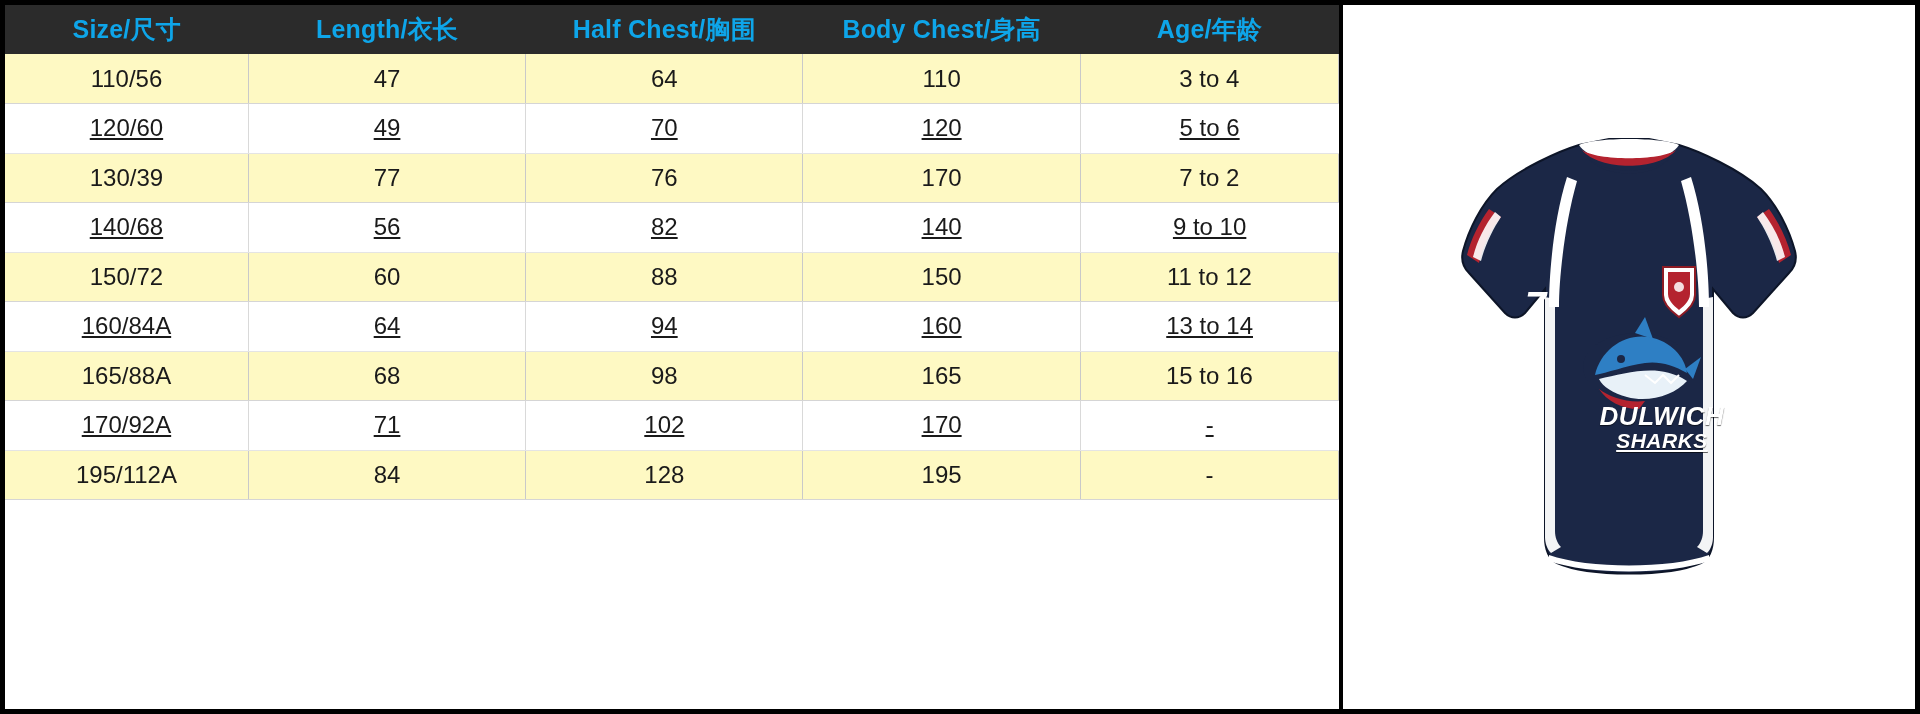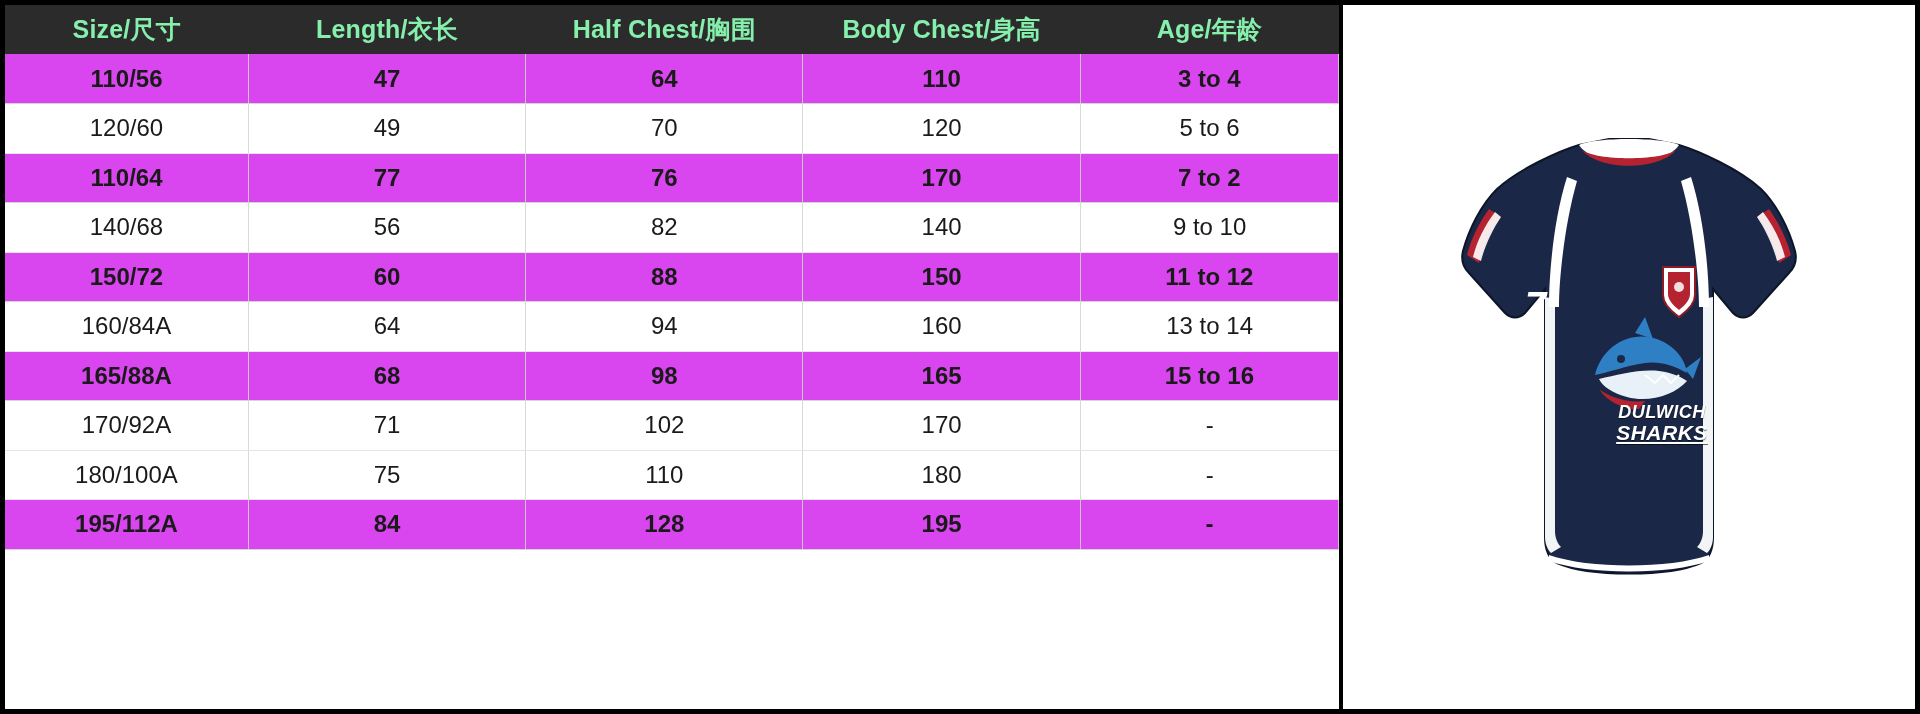--- a/index.html
+++ b/index.html
@@ -37,48 +37,48 @@
     table-layout: fixed;
   }
   table.size-table th,
   table.size-table td {
     text-align: center;
     vertical-align: middle;
     box-sizing: border-box;
   }
   table.size-table thead th {
     background: #2b2b2b;
-    color: #86efac;
+    color: #0ea5e9;
     font-size: 25px;
     font-weight: bold;
     height: 49px;
     padding: 0;
     border: none;
     letter-spacing: 0.2px;
   }
   table.size-table tbody td {
     font-size: 24px;
     color: #1a1a1a;
     height: 49.5px;
     padding: 0;
     border-right: 1px solid #d9d9d9;
     border-bottom: 1px solid #e4e4e4;
     font-weight: 400;
   }
   table.size-table tbody tr td:last-child {
     border-right: none;
   }
   table.size-table tbody tr.odd td {
-    background: #d946ef;
+    background: #fef9c3;
     border-bottom: 1px solid #d5d5d5;
     border-right: 1px solid #c9c9c9;
-    font-weight: bold;
   }
   table.size-table tbody tr.even td {
     background: #ffffff;
+    text-decoration: underline;
   }
   .col-size  { width: 230px; }
   .col-len   { width: 262px; }
   .col-chest { width: 262px; }
   .col-hgt   { width: 262px; }
   .col-age   { width: 244px; }
 
   
   .table-pane::after {
     content: "";
@@ -112,21 +112,21 @@
     top: 286px;
     width: 130px;
     text-align: center;
     color: #ffffff;
     font-weight: bold;
     font-style: italic;
     line-height: 1.05;
     text-shadow: 0 1px 1px rgba(0,0,0,0.6);
     pointer-events: none;
   }
-  .badge-label .l1 { font-size: 18px; letter-spacing: 0.5px; display:block; }
+  .badge-label .l1 { font-size: 26px; letter-spacing: 0.5px; display:block; }
   .badge-label .l2 { font-size: 21px; letter-spacing: 0.5px; display:block;text-decoration:underline; }
   .num {
     position: absolute;
     left: 76px;
     top: 168px;
     color: #ffffff;
     font-size: 38px;
     font-weight: bold;
     font-style: italic;
   }
@@ -163,21 +163,21 @@
           <td>3 to 4</td>
         </tr>
         <tr class="even">
           <td>120/60</td>
           <td>49</td>
           <td>70</td>
           <td>120</td>
           <td>5 to 6</td>
         </tr>
         <tr class="odd">
-          <td>110/64</td>
+          <td>130/39</td>
           <td>77</td>
           <td>76</td>
           <td>170</td>
           <td>7 to 2</td>
         </tr>
         <tr class="even">
           <td>140/68</td>
           <td>56</td>
           <td>82</td>
           <td>140</td>
@@ -202,27 +202,20 @@
           <td>68</td>
           <td>98</td>
           <td>165</td>
           <td>15 to 16</td>
         </tr>
         <tr class="even">
           <td>170/92A</td>
           <td>71</td>
           <td>102</td>
           <td>170</td>
-          <td>-</td>
-        </tr>
-        <tr class="even">
-          <td>180/100A</td>
-          <td>75</td>
-          <td>110</td>
-          <td>180</td>
           <td>-</td>
         </tr>
         <tr class="odd">
           <td>195/112A</td>
           <td>84</td>
           <td>128</td>
           <td>195</td>
           <td>-</td>
         </tr>
       </tbody>

